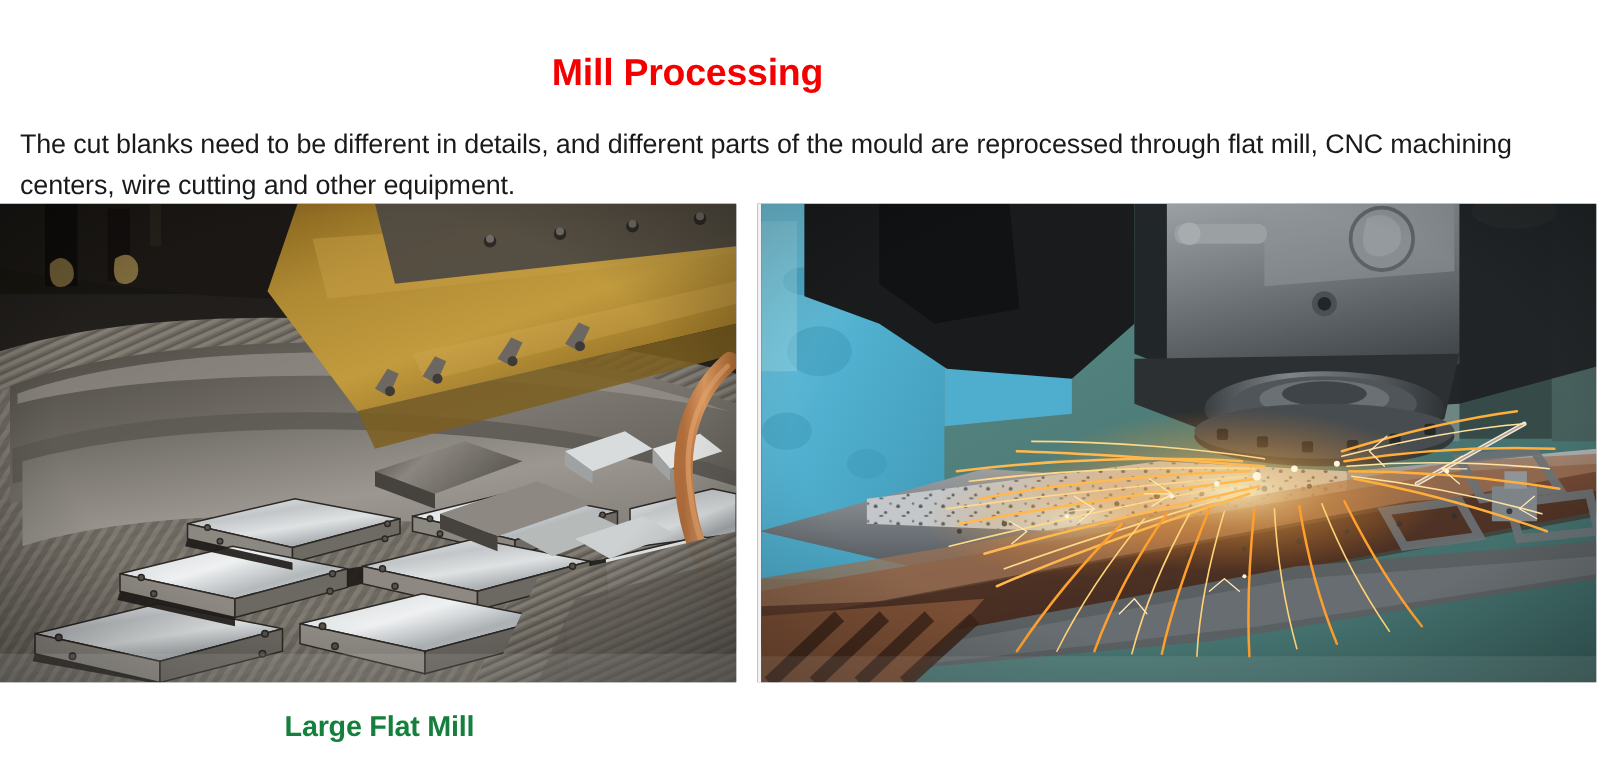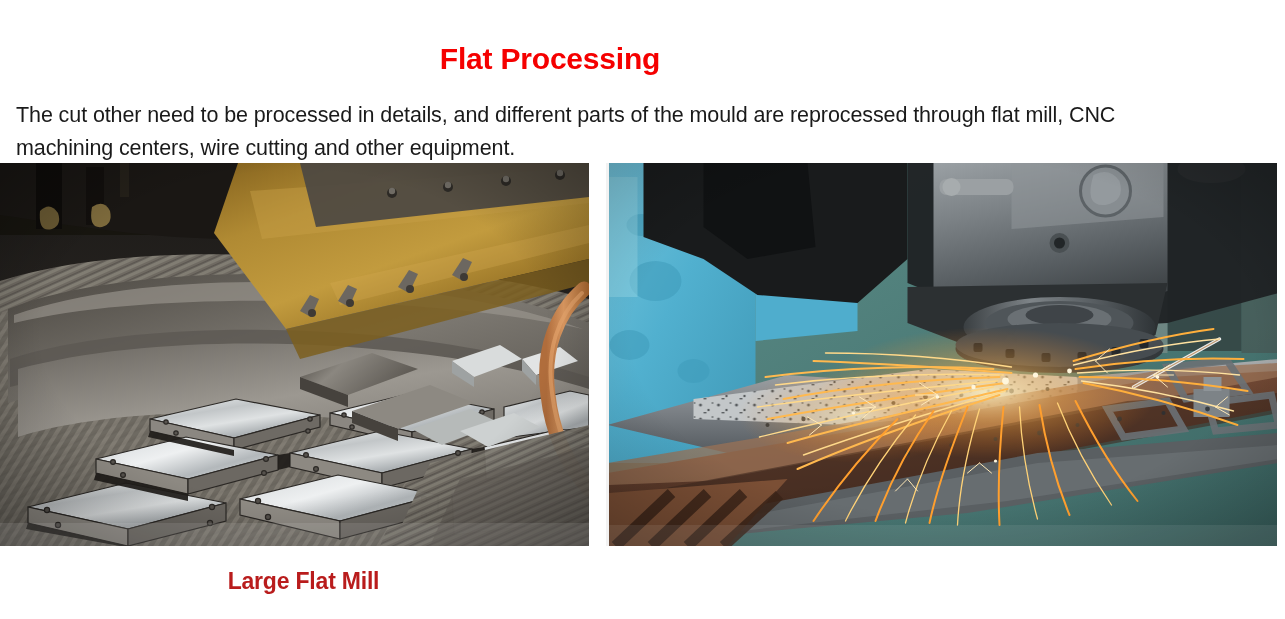--- a/index.html
+++ b/index.html
@@ -63,35 +63,35 @@
     position: absolute;
     left: 0; top: 546px;
     width: 1285px; height: 73px;
     background: #ffffff;
   }
   .caption {
     position: absolute;
     top: 22px;
     font-size: 23px;
     font-weight: bold;
-    color: #b91c1c;
+    color: #15803d;
     text-align: center;
     letter-spacing: -0.2px;
   }
   .caption.left  { left: 0px;   width: 607px; }
   .caption.right { left: 607px; width: 678px; }
 </style>
 </head>
 <body>
 
 <div id="page">
 
-  <h1 class="title">Flat Processing</h1>
-
-  <p class="intro">The cut other need to be processed in details, and different parts of the mould are reprocessed through flat mill, CNC machining centers, wire cutting and other equipment.</p>
+  <h1 class="title">Mill Processing</h1>
+
+  <p class="intro">The cut blanks need to be different in details, and different parts of the mould are reprocessed through flat mill, CNC machining centers, wire cutting and other equipment.</p>
 
   <div class="photo-row">
 
     <div class="photo left">
       <svg viewBox="0 0 589 383" preserveAspectRatio="xMidYMid slice" aria-hidden="true">
         <defs>
           <linearGradient id="lf-bg" x1="0" y1="0" x2="0" y2="1">
             <stop offset="0%" stop-color="#1c1a18"></stop>
             <stop offset="35%" stop-color="#24211e"></stop>
             <stop offset="100%" stop-color="#3a3631"></stop>

